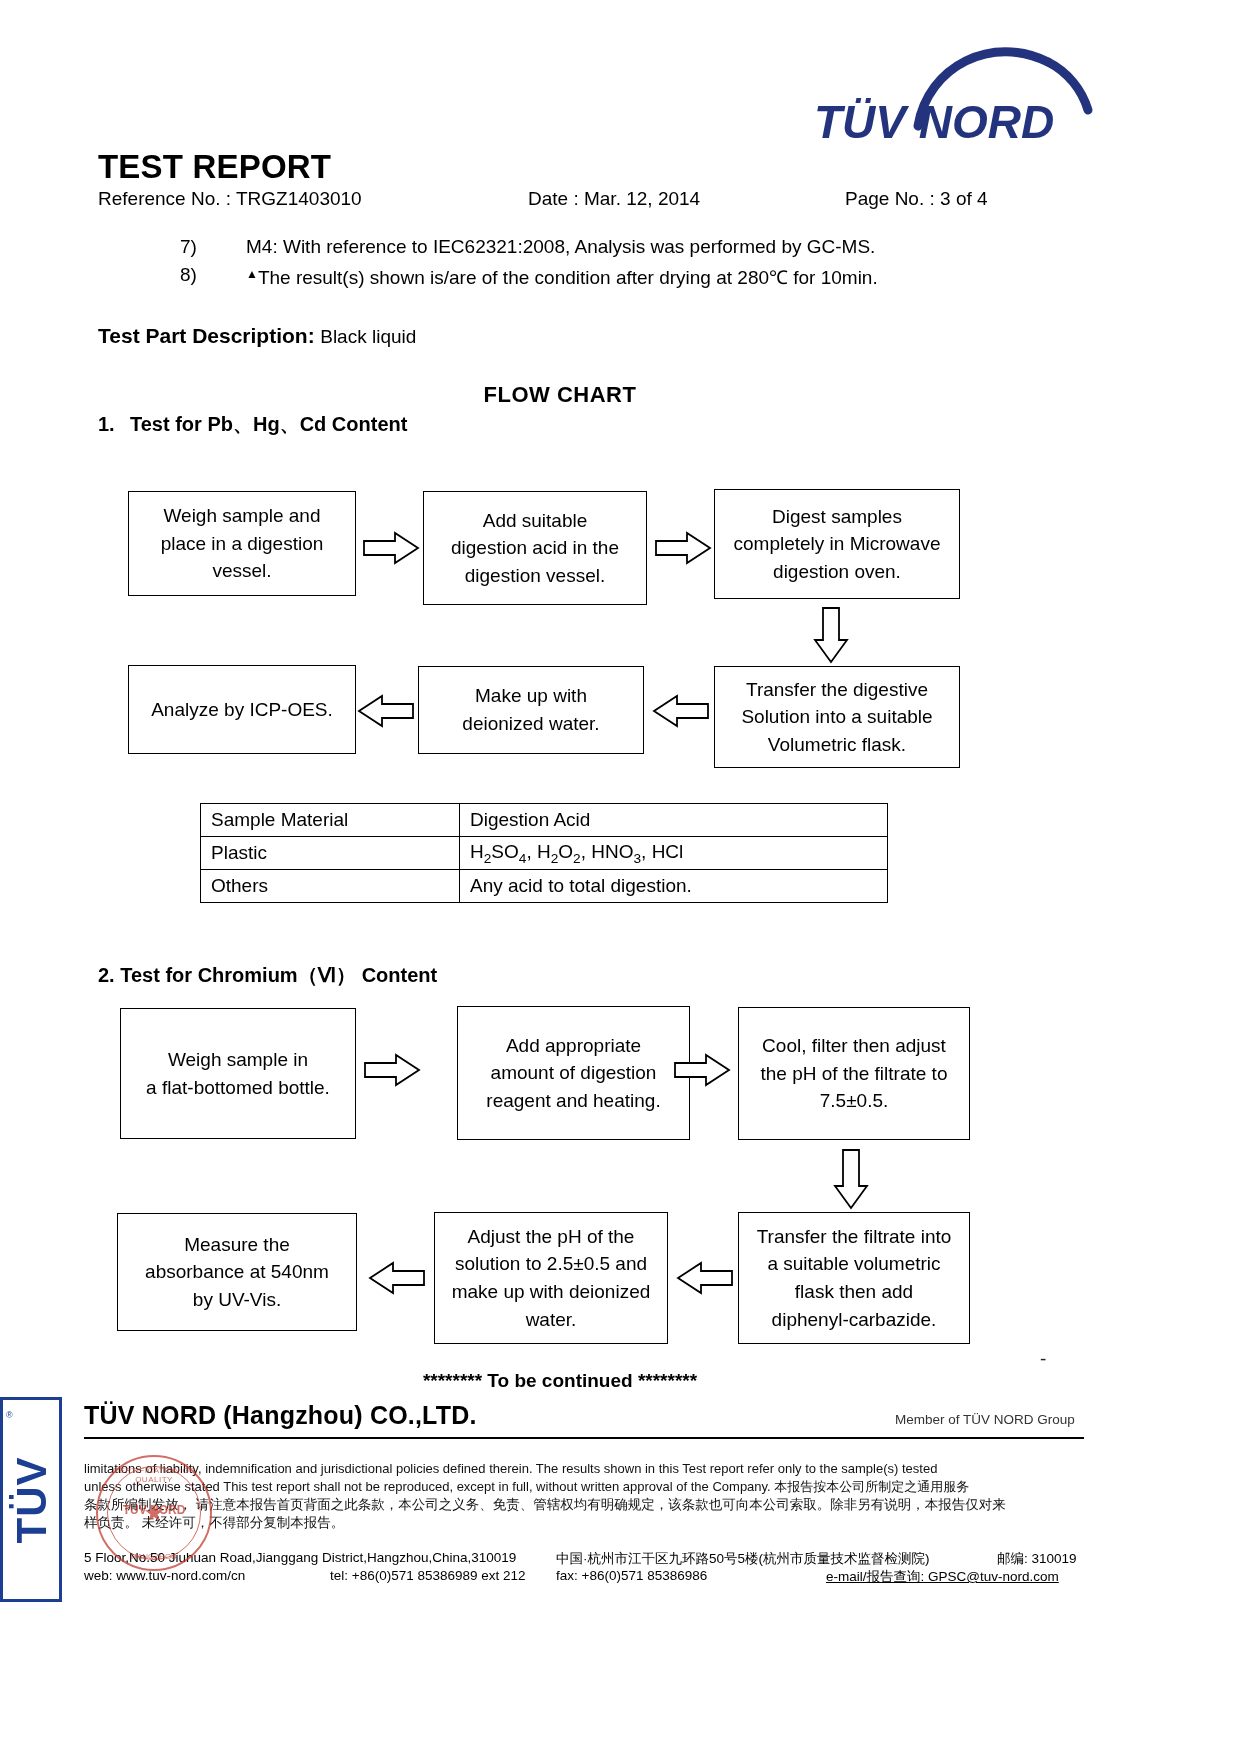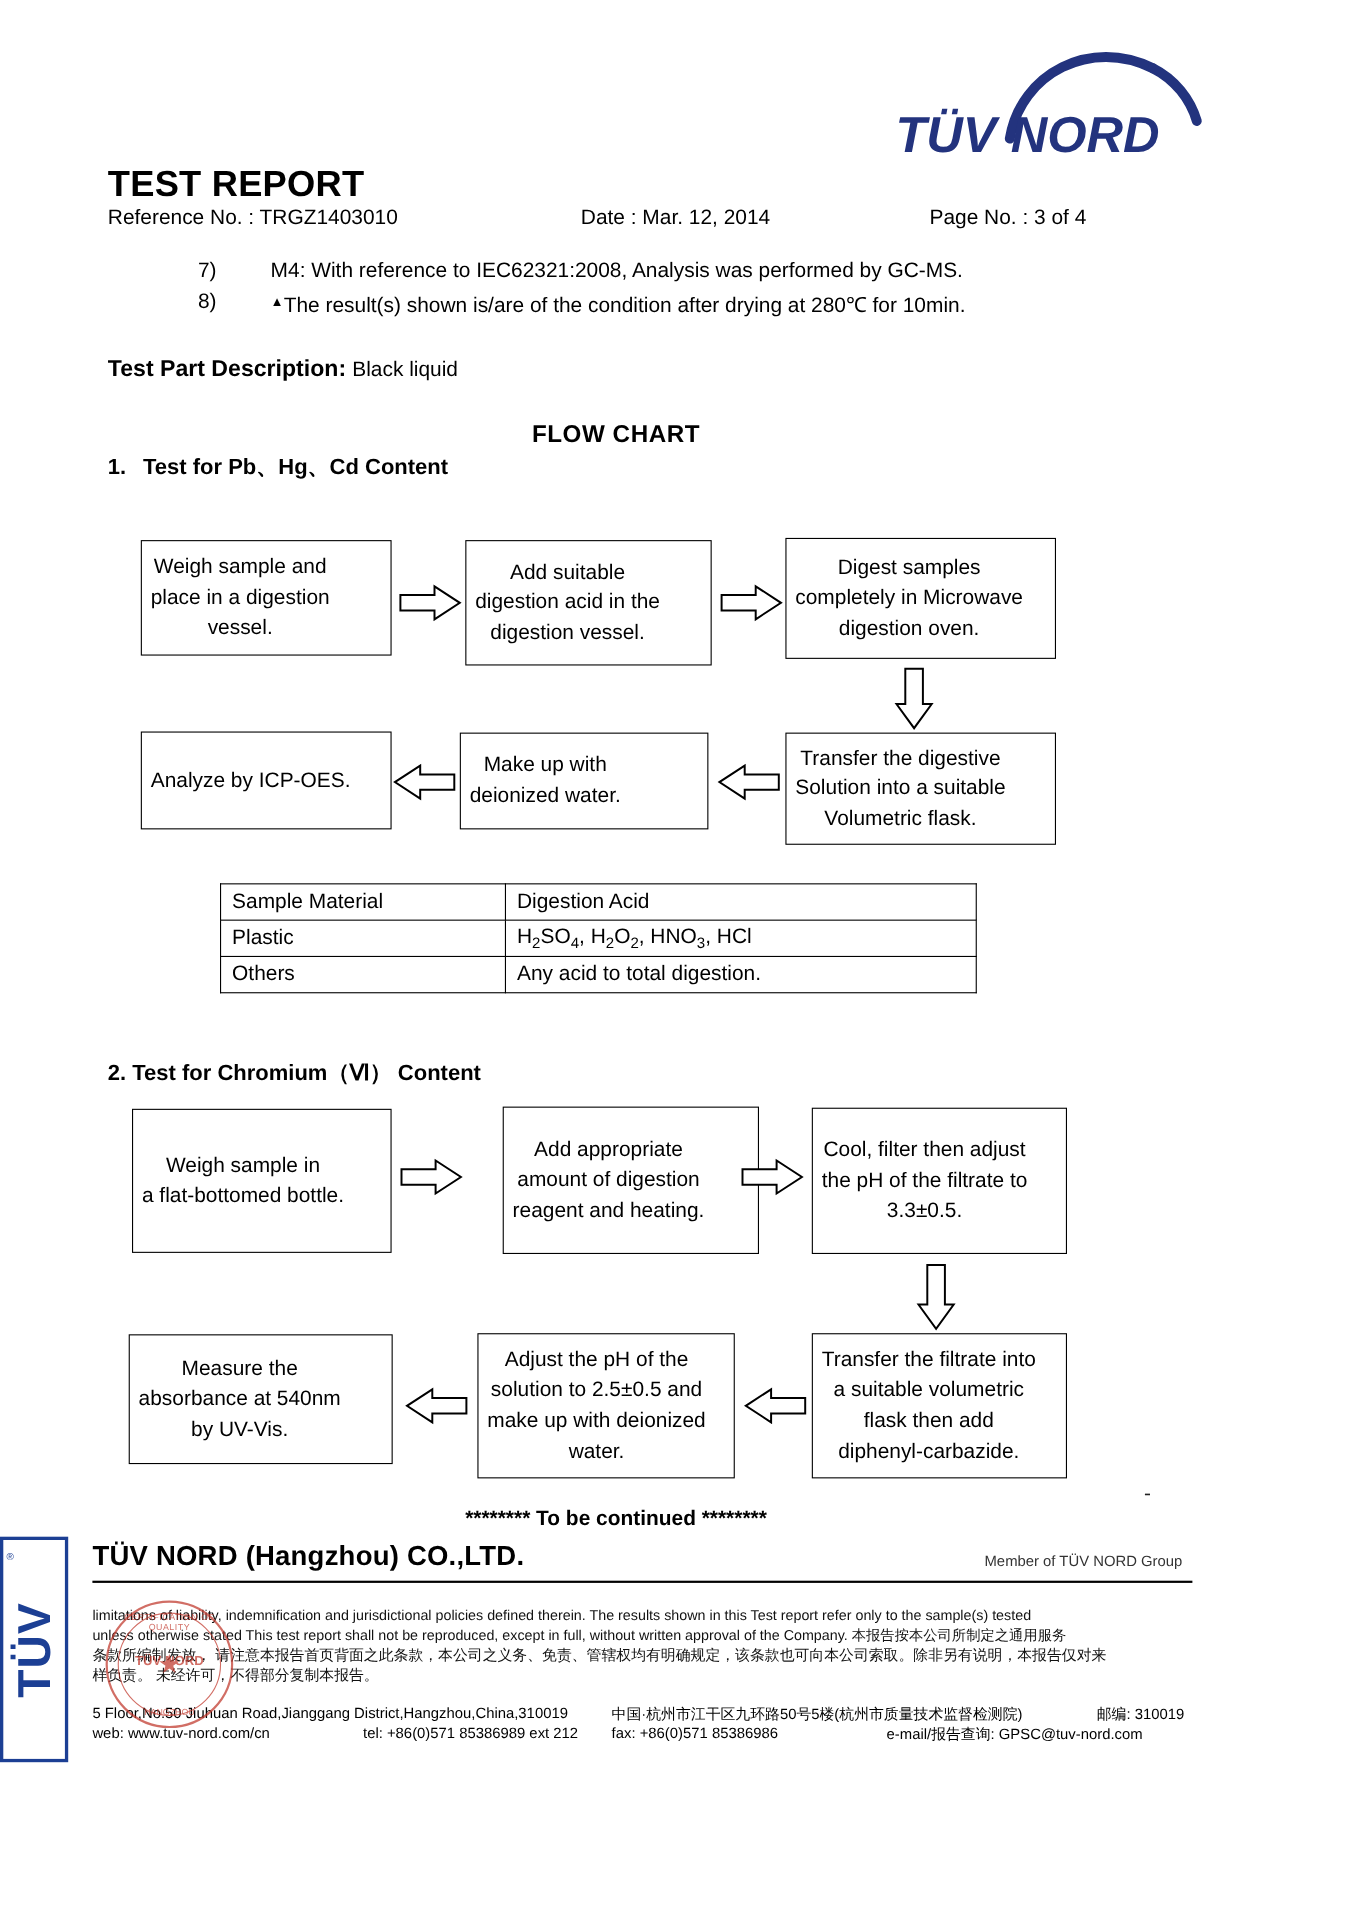--- a/index.html
+++ b/index.html
@@ -41,21 +41,21 @@
   }
 
   .sec-head{position:absolute;font-size:20px;font-weight:bold;}
   #sec1-head{left:98px;top:411px;}
   #sec1-head .idx{display:inline-block;width:32px;}
   #sec2-head{left:98px;top:962px;}
 
   
   .fbox{
     position:absolute;border:1.6px solid #000;box-sizing:border-box;
-    display:flex;align-items:center;
+    display:flex;align-items:center;justify-content:center;
     text-align:center;font-size:19px;line-height:1.45;
     padding:4px 8px;
   }
   .fbox span{display:block;}
 
   
   .arrow{position:absolute;}
   .arrow svg{display:block;}
 
   
@@ -85,21 +85,21 @@
   #fl2{left:84px;top:1461px;}
   #fl3{left:84px;top:1478px;}
   #fl4{left:84px;top:1496px;font-size:13.5px;}
   #fl5{left:84px;top:1514px;font-size:13.5px;}
   #addr-l{position:absolute;left:84px;top:1550px;font-size:13.5px;}
   #addr-c{position:absolute;left:556px;top:1550px;font-size:13.5px;}
   #addr-r{position:absolute;left:997px;top:1550px;font-size:13.5px;}
   #web-l{position:absolute;left:84px;top:1568px;font-size:13.5px;}
   #web-c{position:absolute;left:330px;top:1568px;font-size:13.5px;}
   #web-r{position:absolute;left:556px;top:1568px;font-size:13.5px;}
-  #mail-r{position:absolute;left:806px;top:1568px;font-size:13.5px;}
+  #mail-r{position:absolute;left:826px;top:1568px;font-size:13.5px;text-decoration:underline;}
 
   
   #tuv-badge{
     position:absolute;left:0px;top:1397px;width:62px;height:205px;
     border:3px solid #1c3f94;box-sizing:border-box;
     display:flex;align-items:center;justify-content:center;
   }
   #tuv-badge .t{
     font-size:42px;font-weight:bold;color:#1c3f94;
     transform:rotate(-90deg);white-space:nowrap;letter-spacing:1px;
@@ -289,21 +289,21 @@
   <div class="arrow" style="left:673px;top:1053px;">
     <svg width="58" height="34" viewBox="0 0 58 34">
       <path d="M2 10 H33 V2 L56 17 L33 32 V24 H2 Z" fill="#fff" stroke="#000" stroke-width="1.8"></path>
     </svg>
   </div>
 
   <div class="fbox" style="left:738px;top:1007px;width:232px;height:133px;">
     <div>
       <span>Cool, filter then adjust</span>
       <span>the pH of the filtrate to</span>
-      <span>3.3±0.5.</span>
+      <span>7.5±0.5.</span>
     </div>
   </div>
 
   <div class="arrow" style="left:832px;top:1148px;">
     <svg width="38" height="62" viewBox="0 0 38 62">
       <path d="M11 2 H27 V38 H35 L19 60 L3 38 H11 Z" fill="#fff" stroke="#000" stroke-width="1.8"></path>
     </svg>
   </div>
 
   <div class="fbox" style="left:738px;top:1212px;width:232px;height:132px;">

